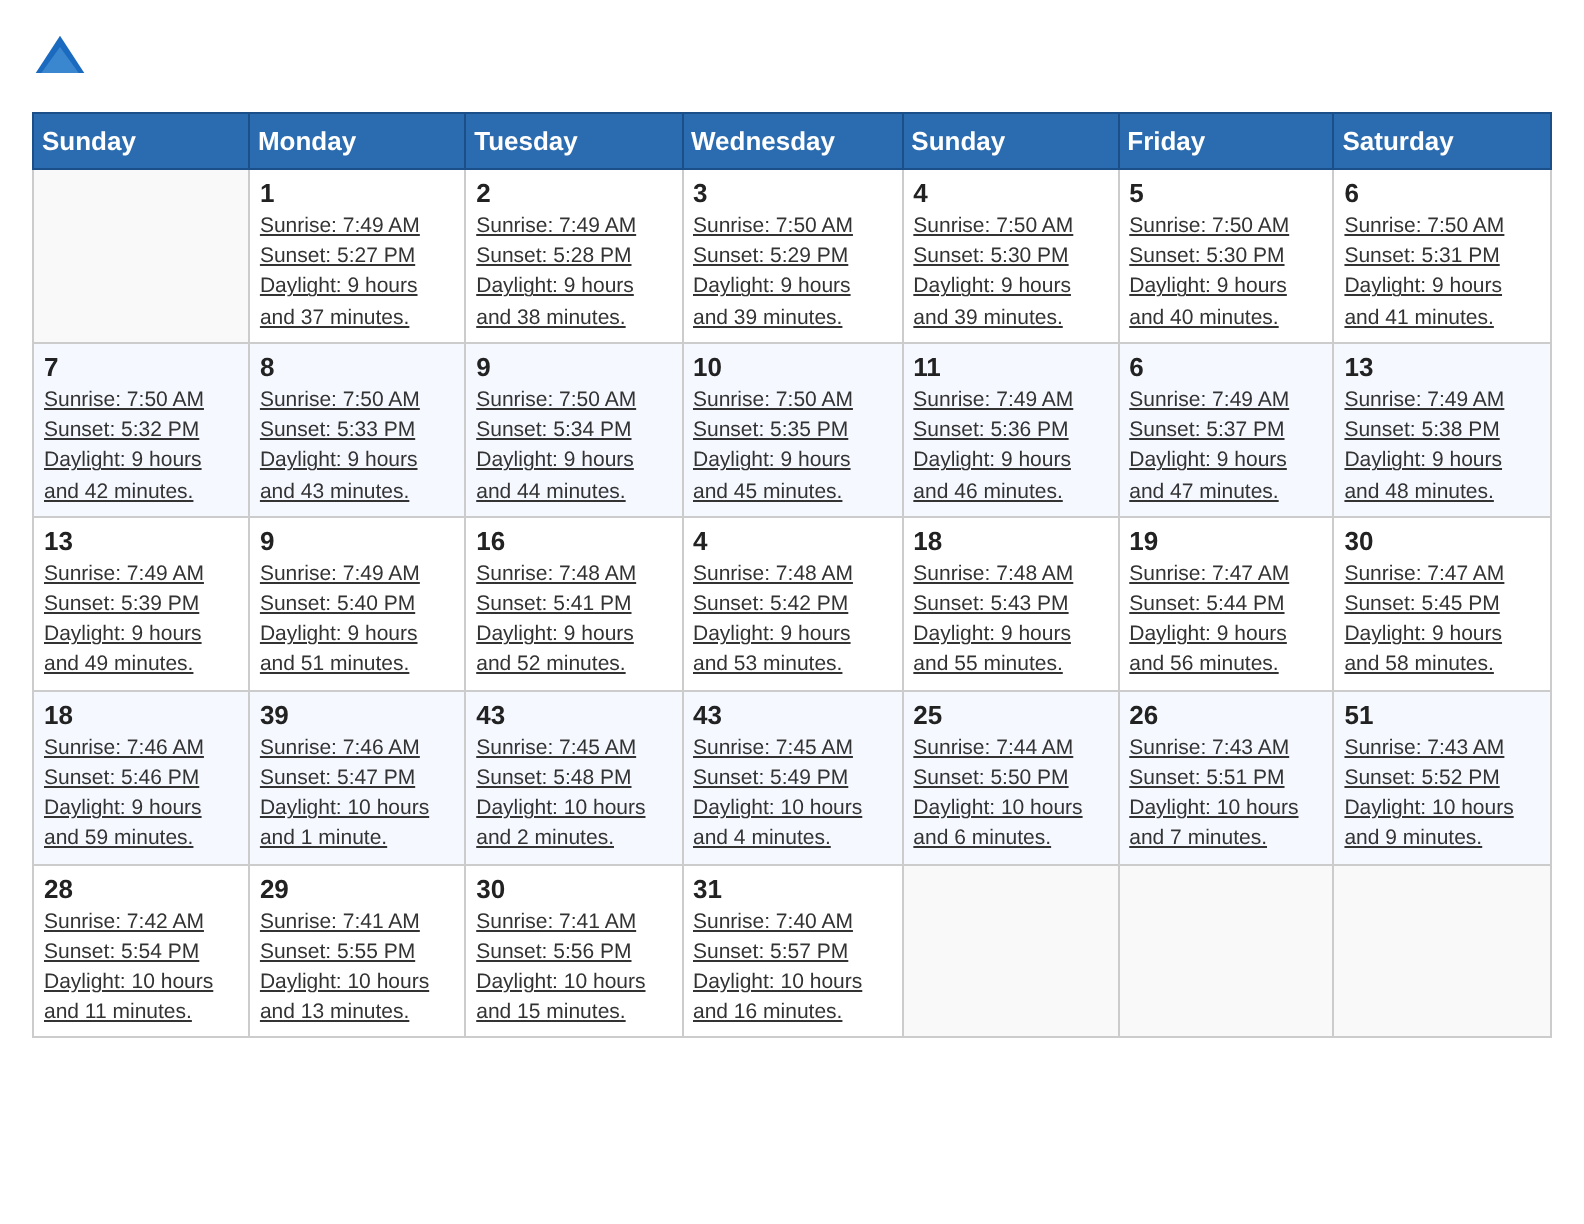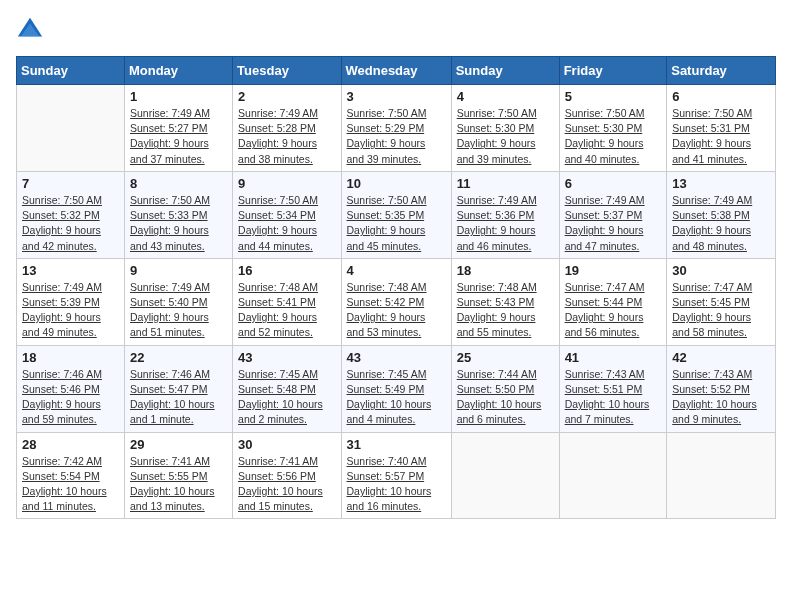--- a/index.html
+++ b/index.html
@@ -207,41 +207,41 @@
           <span class="day-number">30</span>
           <div class="day-info">Sunrise: 7:47 AM<br>Sunset: 5:45 PM<br>Daylight: 9 hours<br>and 58 minutes.</div>
         </td>
       </tr>
       <tr>
         <td>
           <span class="day-number">18</span>
           <div class="day-info">Sunrise: 7:46 AM<br>Sunset: 5:46 PM<br>Daylight: 9 hours<br>and 59 minutes.</div>
         </td>
         <td>
-          <span class="day-number">22</span>
+          <span class="day-number">39</span>
           <div class="day-info">Sunrise: 7:46 AM<br>Sunset: 5:47 PM<br>Daylight: 10 hours<br>and 1 minute.</div>
         </td>
         <td>
           <span class="day-number">43</span>
           <div class="day-info">Sunrise: 7:45 AM<br>Sunset: 5:48 PM<br>Daylight: 10 hours<br>and 2 minutes.</div>
         </td>
         <td>
           <span class="day-number">43</span>
           <div class="day-info">Sunrise: 7:45 AM<br>Sunset: 5:49 PM<br>Daylight: 10 hours<br>and 4 minutes.</div>
         </td>
         <td>
           <span class="day-number">25</span>
           <div class="day-info">Sunrise: 7:44 AM<br>Sunset: 5:50 PM<br>Daylight: 10 hours<br>and 6 minutes.</div>
         </td>
         <td>
-          <span class="day-number">41</span>
+          <span class="day-number">26</span>
           <div class="day-info">Sunrise: 7:43 AM<br>Sunset: 5:51 PM<br>Daylight: 10 hours<br>and 7 minutes.</div>
         </td>
         <td>
-          <span class="day-number">42</span>
+          <span class="day-number">51</span>
           <div class="day-info">Sunrise: 7:43 AM<br>Sunset: 5:52 PM<br>Daylight: 10 hours<br>and 9 minutes.</div>
         </td>
       </tr>
       <tr>
         <td>
           <span class="day-number">28</span>
           <div class="day-info">Sunrise: 7:42 AM<br>Sunset: 5:54 PM<br>Daylight: 10 hours<br>and 11 minutes.</div>
         </td>
         <td>
           <span class="day-number">29</span>

